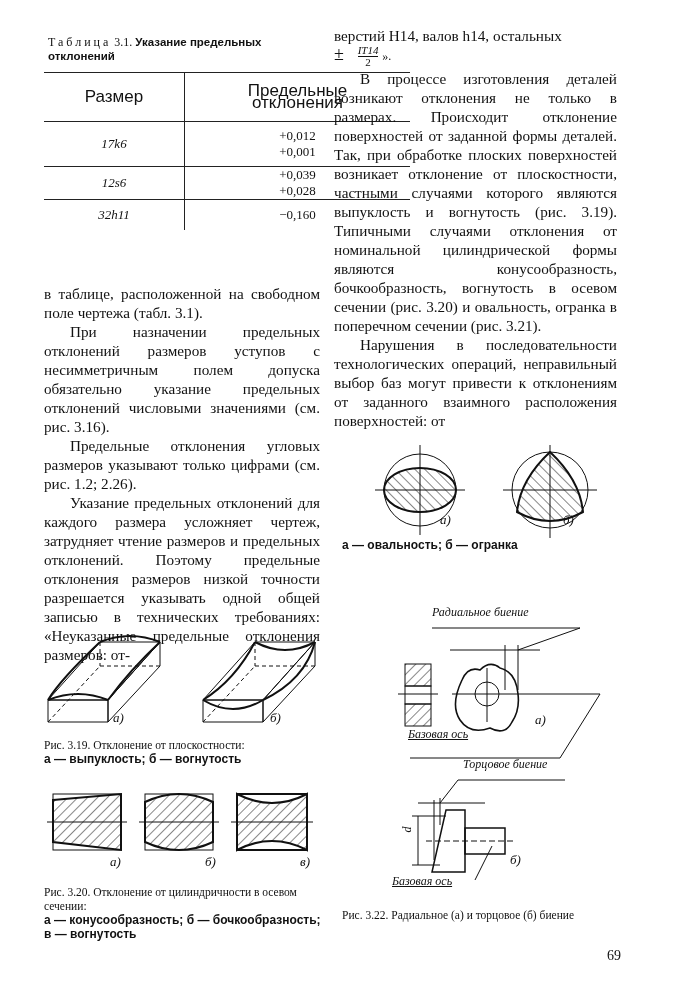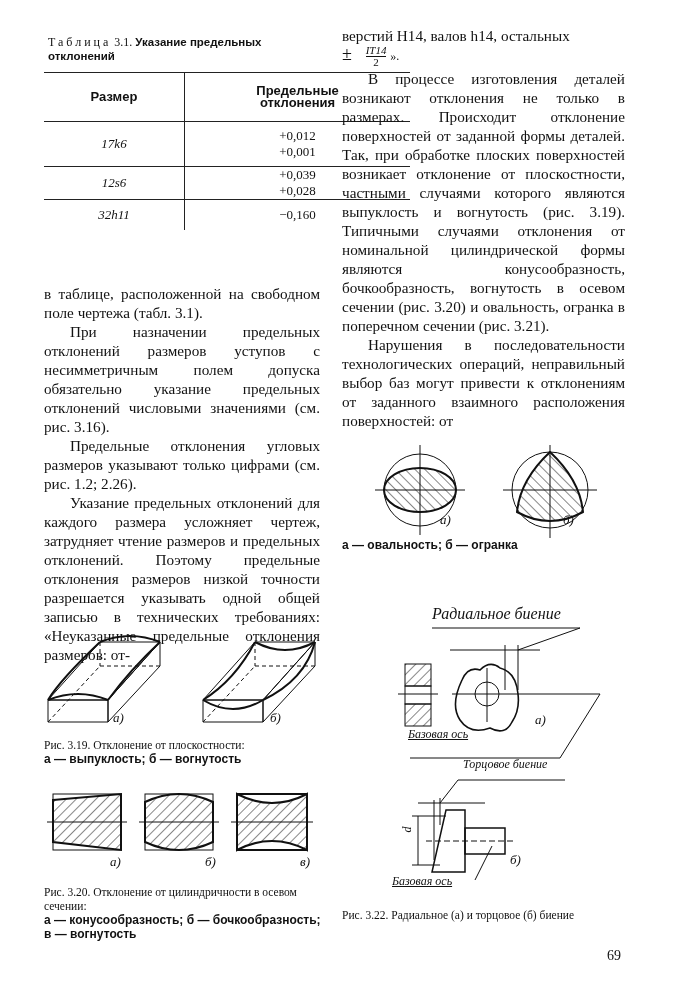--- a/index.html
+++ b/index.html
@@ -9,21 +9,21 @@
   .para { font-size: 15.2px; line-height: 19px; text-align: justify; }
   .para p { margin: 0; }
   .para .ind { text-indent: 26px; }
   .cap { font-size: 11.5px; line-height: 14px; }
   .cap .sub { font-family: "Liberation Sans", "DejaVu Sans", sans-serif; font-size: 12px; font-weight: bold; }
   .tbl-title { font-size: 12px; line-height: 14px; }
   .tbl-title .sp { letter-spacing: 3px; }
   .tbl-title .bold { font-family: "Liberation Sans", "DejaVu Sans", sans-serif; font-weight: bold; font-size: 11.5px; }
   table.t { border-collapse: collapse; font-size: 13px; }
   table.t td, table.t th { border-top: 1.5px solid #222; text-align: center; padding: 0; font-weight: normal; }
-  table.t th { font-family: "Liberation Sans", "DejaVu Sans", sans-serif; font-size: 13px; line-height: 12px; height: 44px; font-weight: bold; }
+  table.t th { font-family: "Liberation Sans", "DejaVu Sans", sans-serif; font-size: 17px; line-height: 12px; height: 44px; }
   table.t td.c1, table.t th.c1 { border-right: 1.5px solid #222; width: 140px; }
   table.t td.c2, table.t th.c2 { width: 145px; }
   table.t tr.last td { border-bottom: none; }
   .fig-label { font-style: italic; font-size: 13px; }
   .page-num { font-size: 14px; }
 </style>
 </head>
 <body>
 
 <div class="abs tbl-title" style="left:48px; top:35px; width:270px;">
@@ -59,21 +59,21 @@
 </tbody>
   </table>
 
 <div class="abs para" style="left:44px; top:284px; width:276px;">
   <p>в таблице, расположенной на свободном поле чертежа (табл. 3.1).</p>
   <p class="ind">При назначении предельных отклонений размеров уступов с несимметричным полем допуска обязательно указание предельных отклонений числовыми значениями (см. рис. 3.16).</p>
   <p class="ind">Предельные отклонения угловых размеров указывают только цифрами (см. рис. 1.2; 2.26).</p>
   <p class="ind">Указание предельных отклонений для каждого размера усложняет чертеж, затрудняет чтение размеров и предельных отклонений. Поэтому предельные отклонения размеров низкой точности разрешается указывать одной общей записью в технических требованиях: «Неуказанные предельные отклонения размеров: от-</p>
 </div>
 
-<div class="abs para" style="left:342px; top:26px; width:283px;">
+<div class="abs para" style="left:334px; top:26px; width:283px;">
   <p>верстий H14, валов h14, остальных</p>
   <p style="height:24px; position:relative;">
     <span style="font-size:18px;">±</span>
     <span style="display:inline-block; vertical-align:middle; text-align:center; font-size:11px; line-height:11px; margin-left:10px;">
       <span style="display:block; font-style:italic; border-bottom:1px solid #111;">IT14</span>
       <span style="display:block;">2</span>
     </span>
     <span style="font-size:12px;">».</span>
   </p>
   <p class="ind">В процессе изготовления деталей возникают отклонения не только в размерах. Происходит отклонение поверхностей от заданной формы деталей. Так, при обработке плоских поверхностей возникает отклонение от плоскостности, частными случаями которого являются выпуклость и вогнутость (рис. 3.19). Типичными случаями отклонения от номинальной цилиндрической формы являются конусообразность, бочкообразность, вогнутость в осевом сечении (рис. 3.20) и овальность, огранка в поперечном сечении (рис. 3.21).</p>
@@ -195,21 +195,21 @@
     <line x1="50" y1="188" x2="50" y2="215"></line>
     <polygon points="56,200 75,200 75,262 42,262" stroke-width="1.5"></polygon>
     <rect x="75" y="218" width="40" height="26" stroke-width="1.5"></rect>
     <line x1="36" y1="231" x2="125" y2="231" stroke-dasharray="6,3"></line>
     <line x1="22" y1="206" x2="56" y2="206"></line>
     <line x1="22" y1="255" x2="50" y2="255"></line>
     <line x1="28" y1="206" x2="28" y2="255"></line>
     <line x1="102" y1="236" x2="85" y2="270"></line>
   </g>
 </svg>
-<span class="abs fig-label" style="left:432px; top:605px; font-size:16px;">Радиальное биение</span>
+<span class="abs fig-label" style="left:432px; top:605px; font-size:12px;">Радиальное биение</span>
 <span class="abs fig-label" style="left:408px; top:727px; font-size:12px; text-decoration:underline;">Базовая ось</span>
 <span class="abs fig-label" style="left:535px; top:712px;">а)</span>
 <span class="abs fig-label" style="left:463px; top:757px; font-size:12px;">Торцовое биение</span>
 <span class="abs fig-label" style="left:404px; top:822px; font-size:12px; transform:rotate(-90deg);">d</span>
 <span class="abs fig-label" style="left:510px; top:852px;">б)</span>
 <span class="abs fig-label" style="left:392px; top:874px; font-size:12px; text-decoration:underline;">Базовая ось</span>
 
 <div class="abs cap" style="left:342px; top:908px; width:280px;">
   <div>Рис. 3.22. Радиальное (а) и торцовое (б) биение</div>
 </div>

